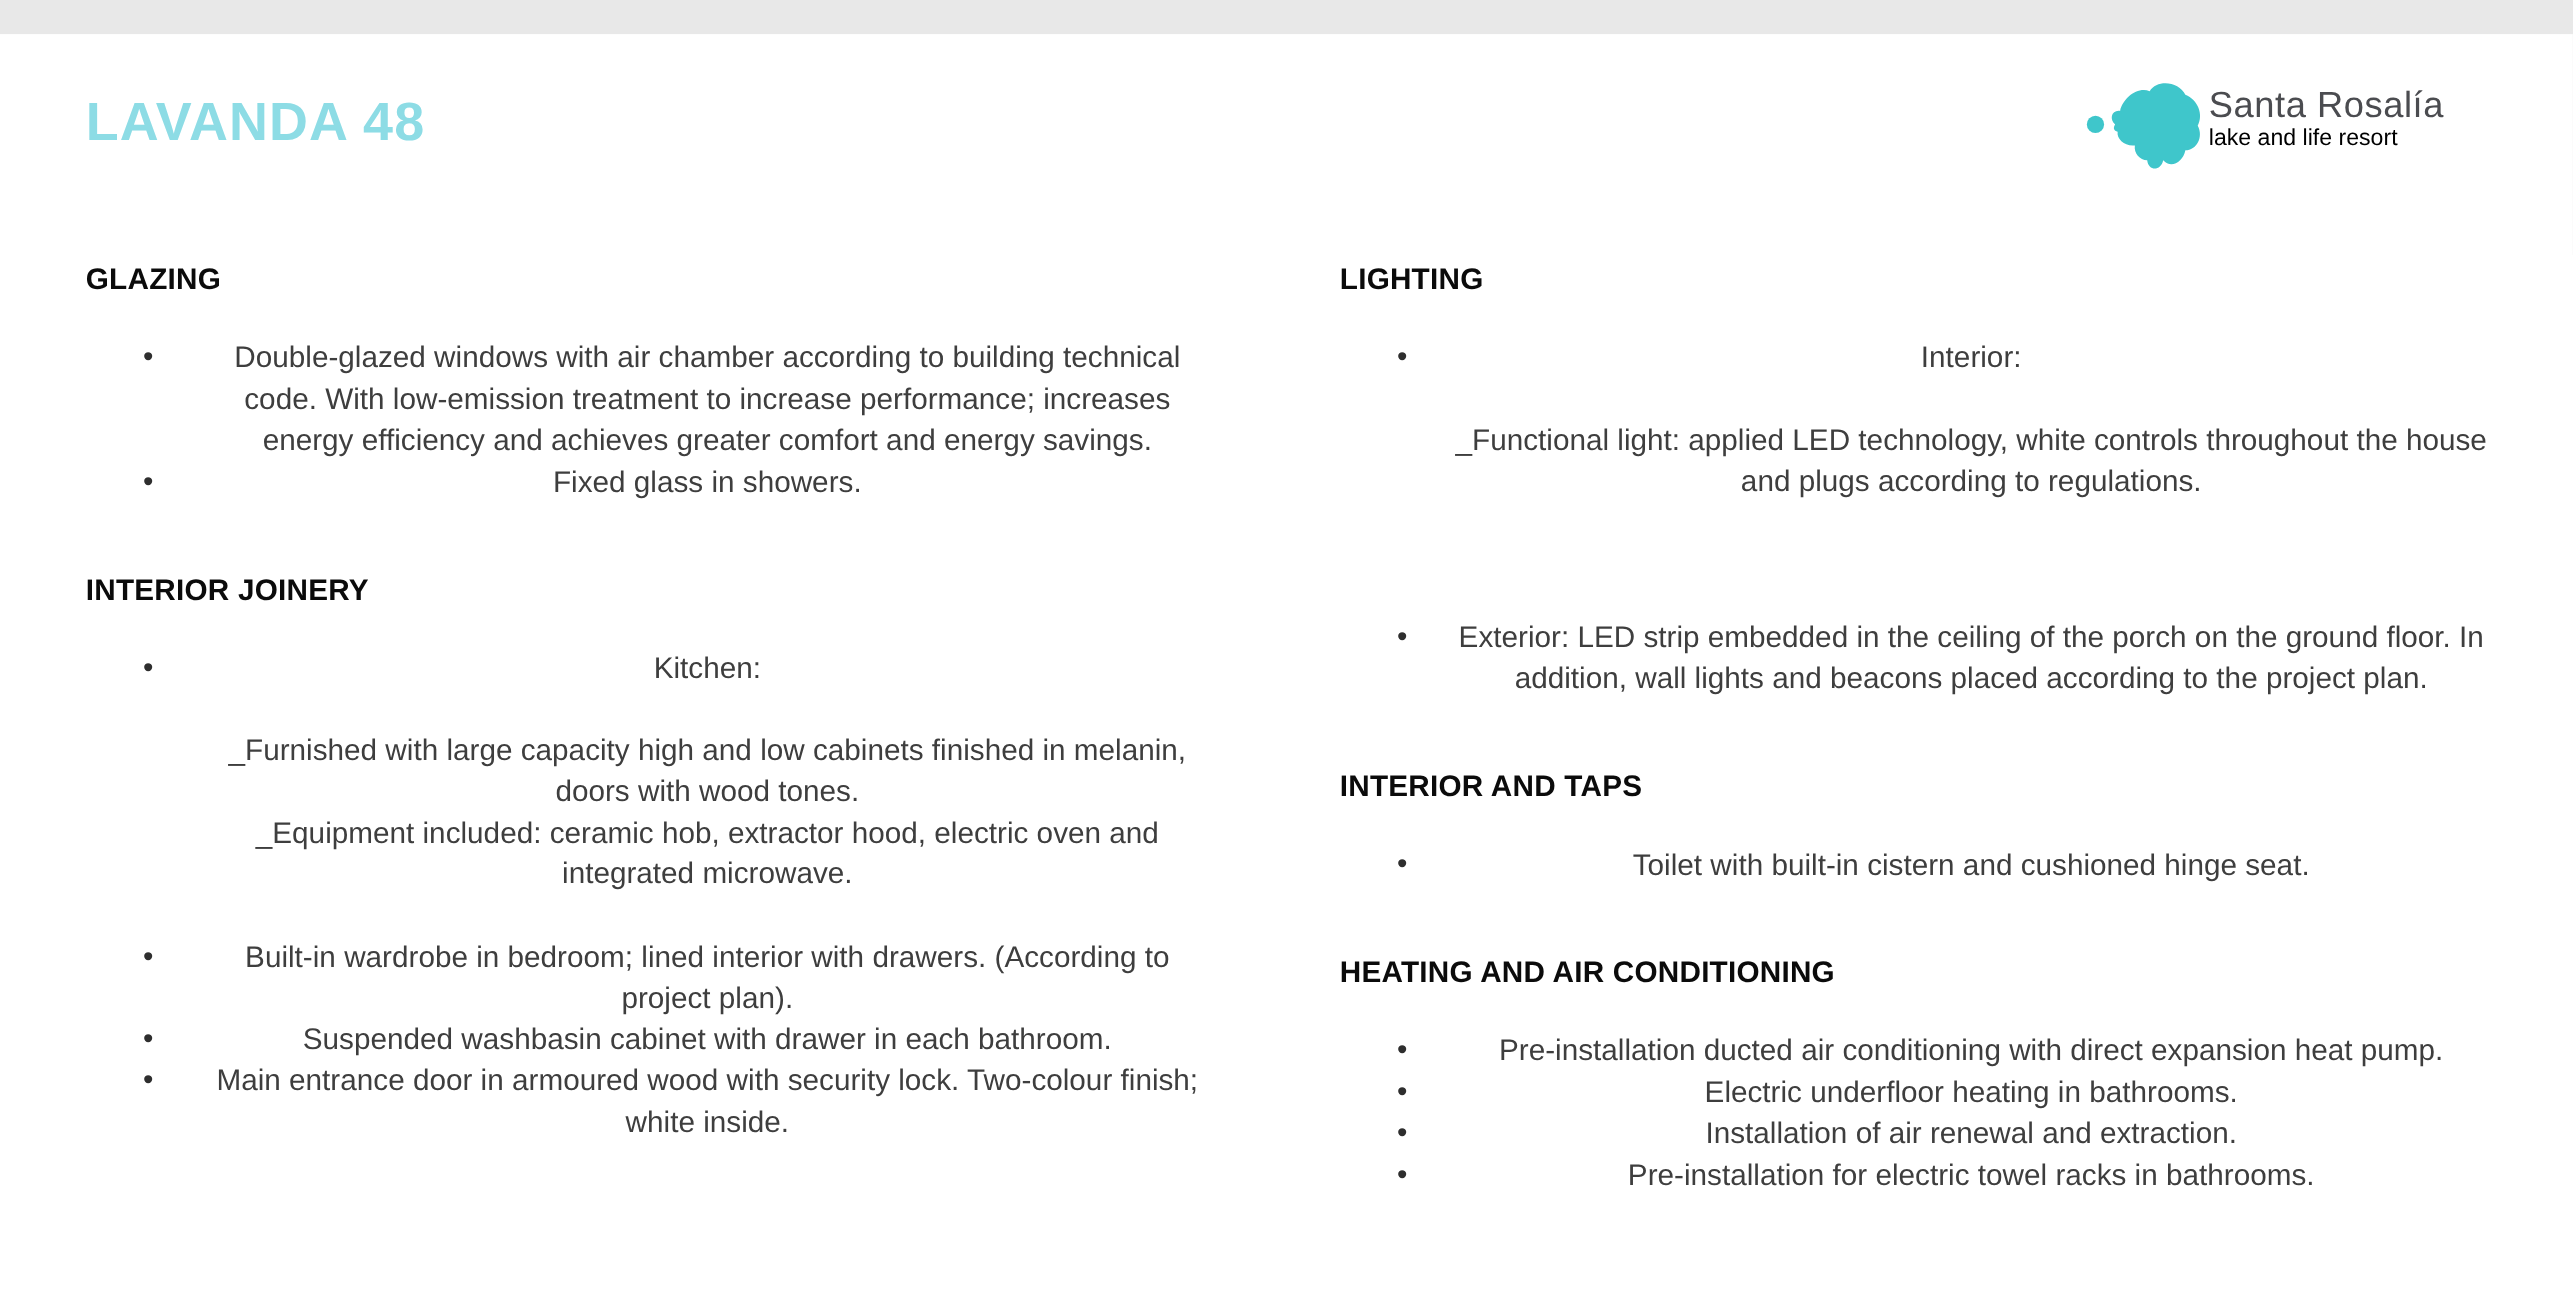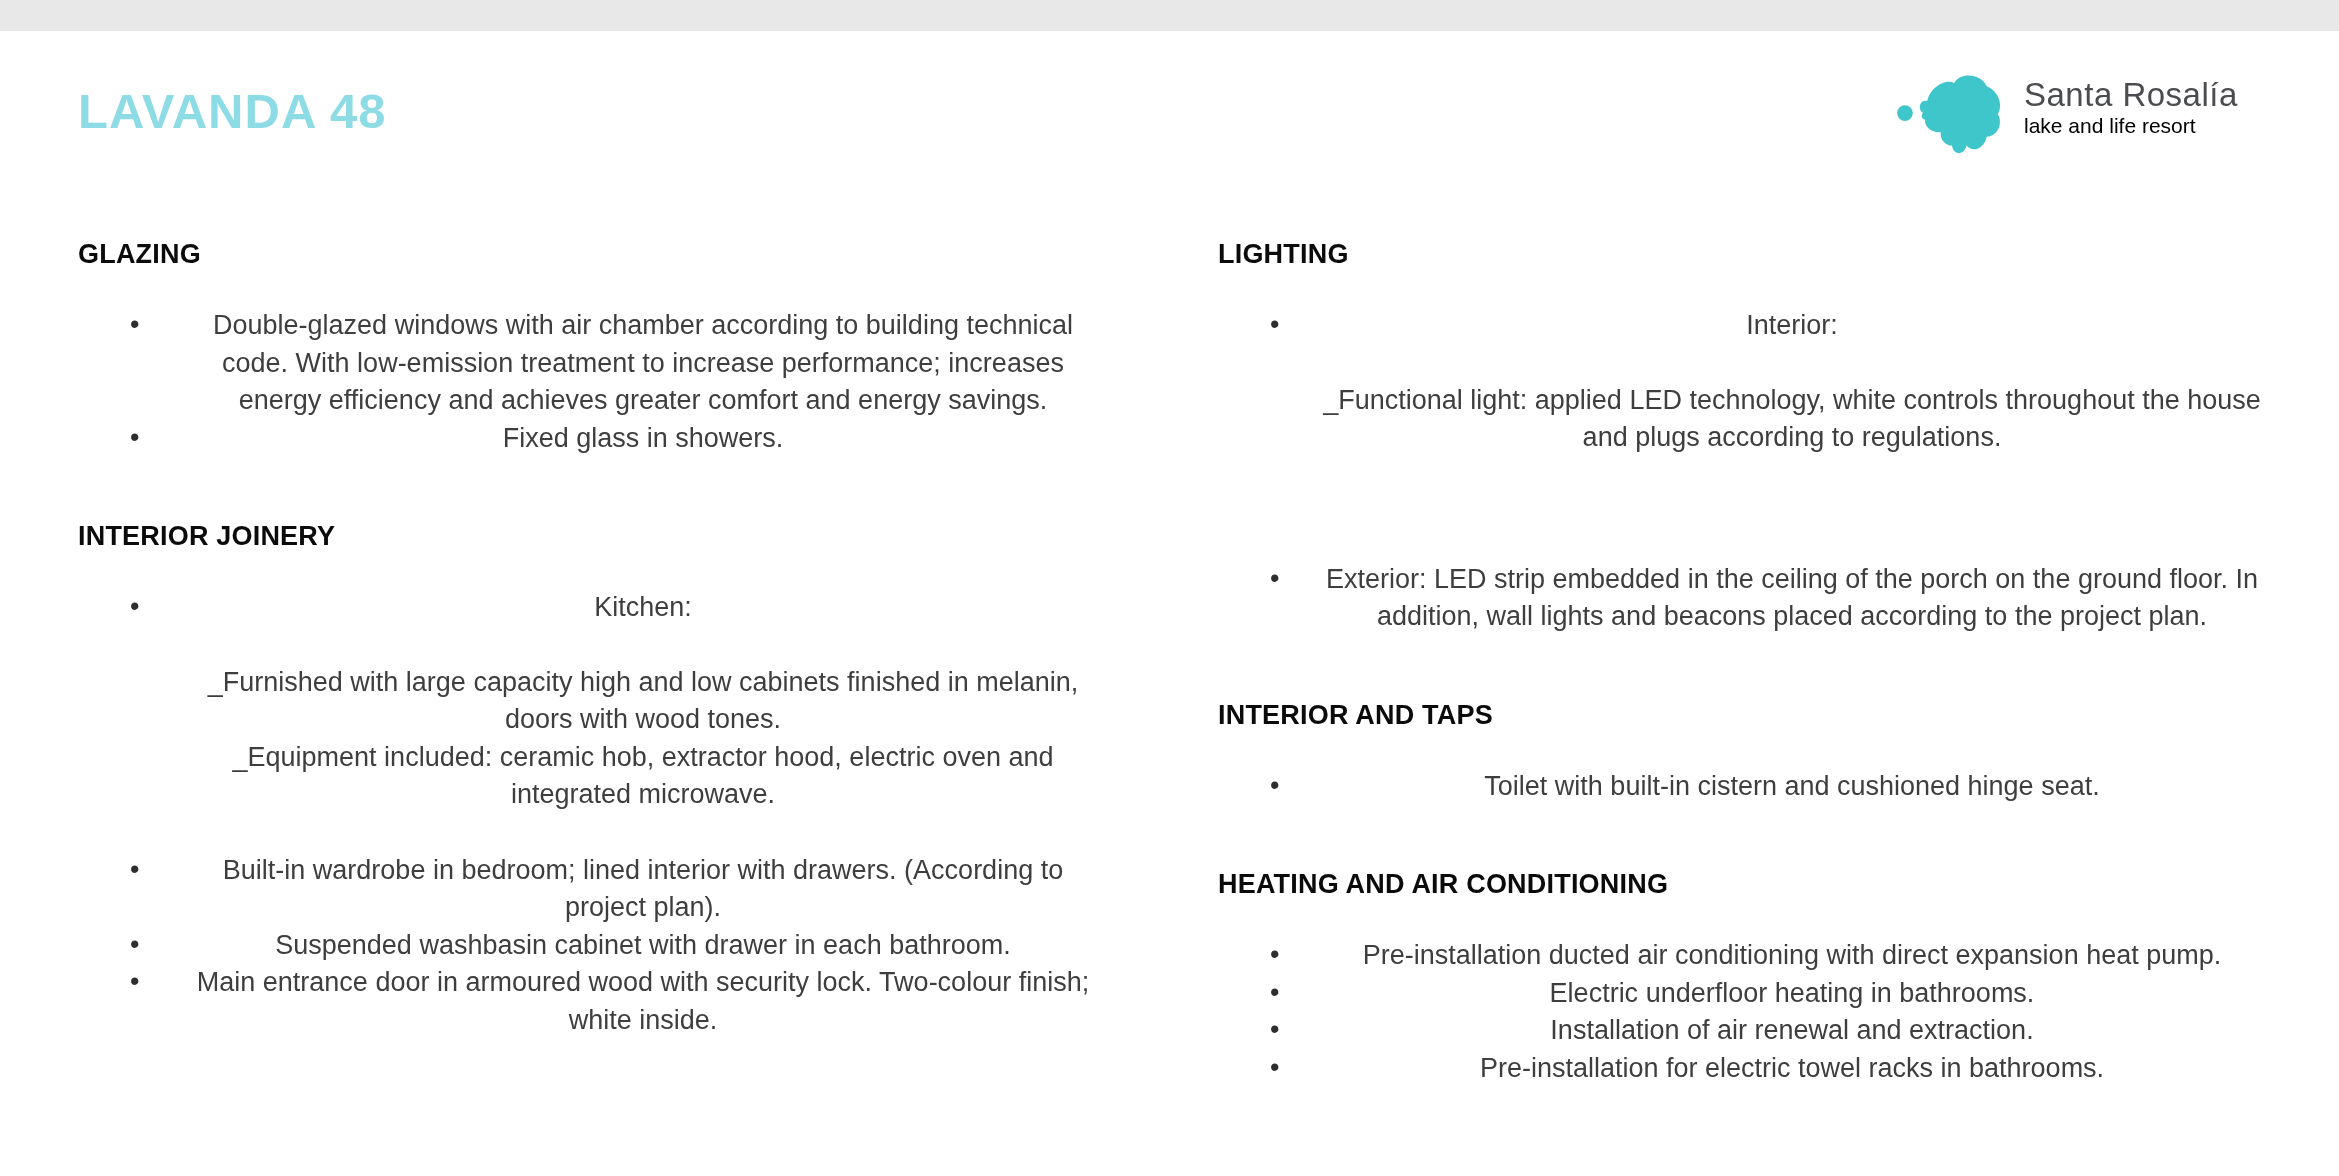--- a/index.html
+++ b/index.html
@@ -22,21 +22,21 @@
     letter-spacing: 1px;
     color: #8ddce5;
     margin: 0;
   }
   .logo {
     position: absolute;
     left: 1896px;
     top: 36px;
     display: flex;
     align-items: flex-start;
-    gap: 16px;
+    gap: 0;
   }
   .logo-mark { flex: 0 0 auto; }
   .logo-text { padding-top: 10px; }
   .logo-brand {
     font-size: 33px;
     color: #4b4c50;
     letter-spacing: 0.5px;
     line-height: 36px;
   }
   .logo-tagline {

